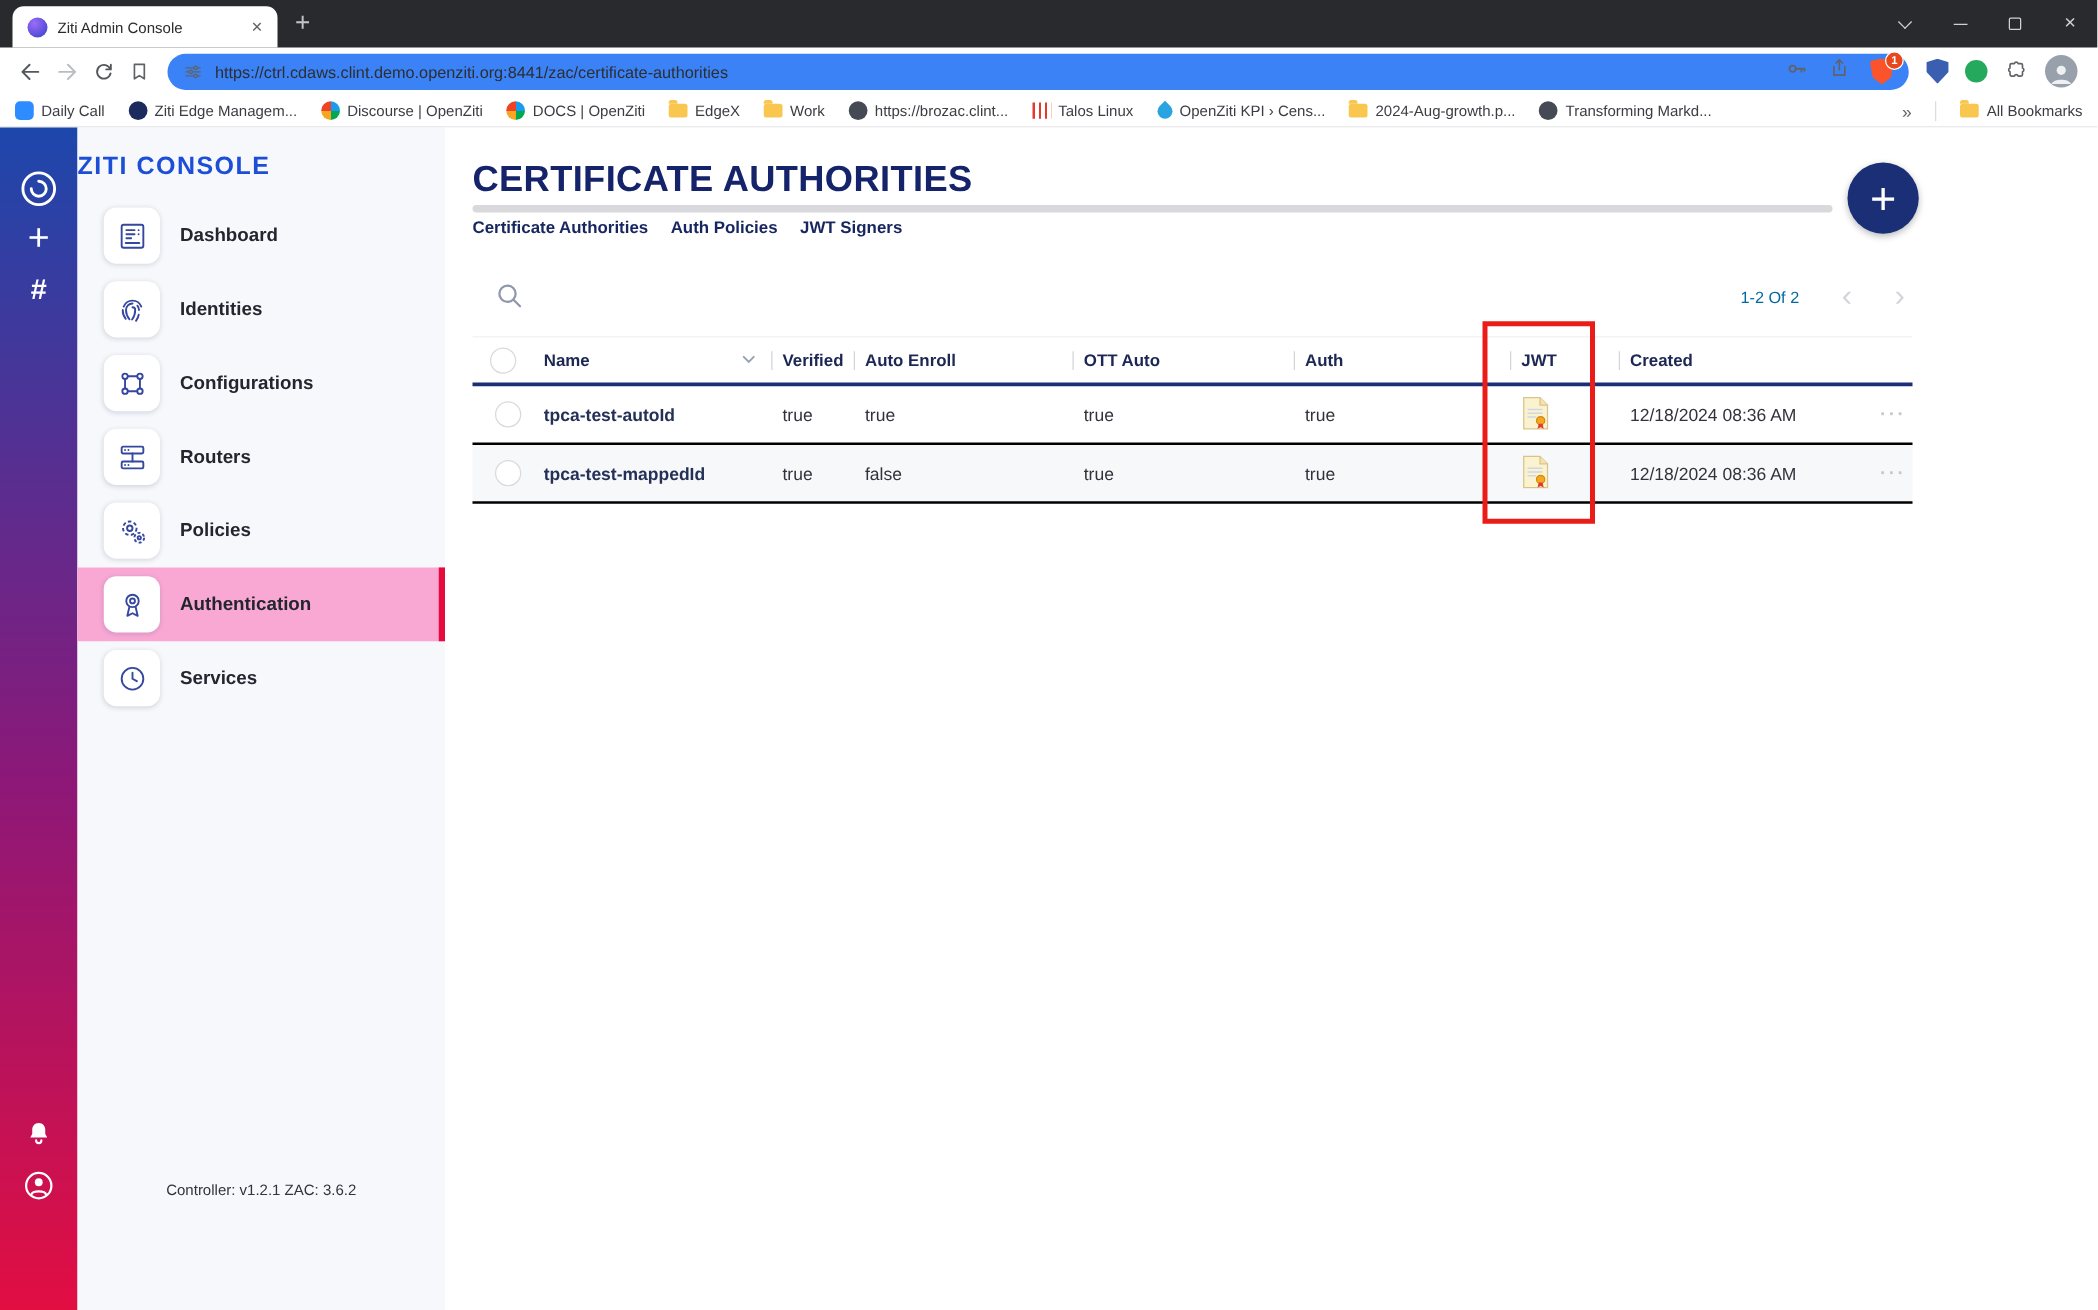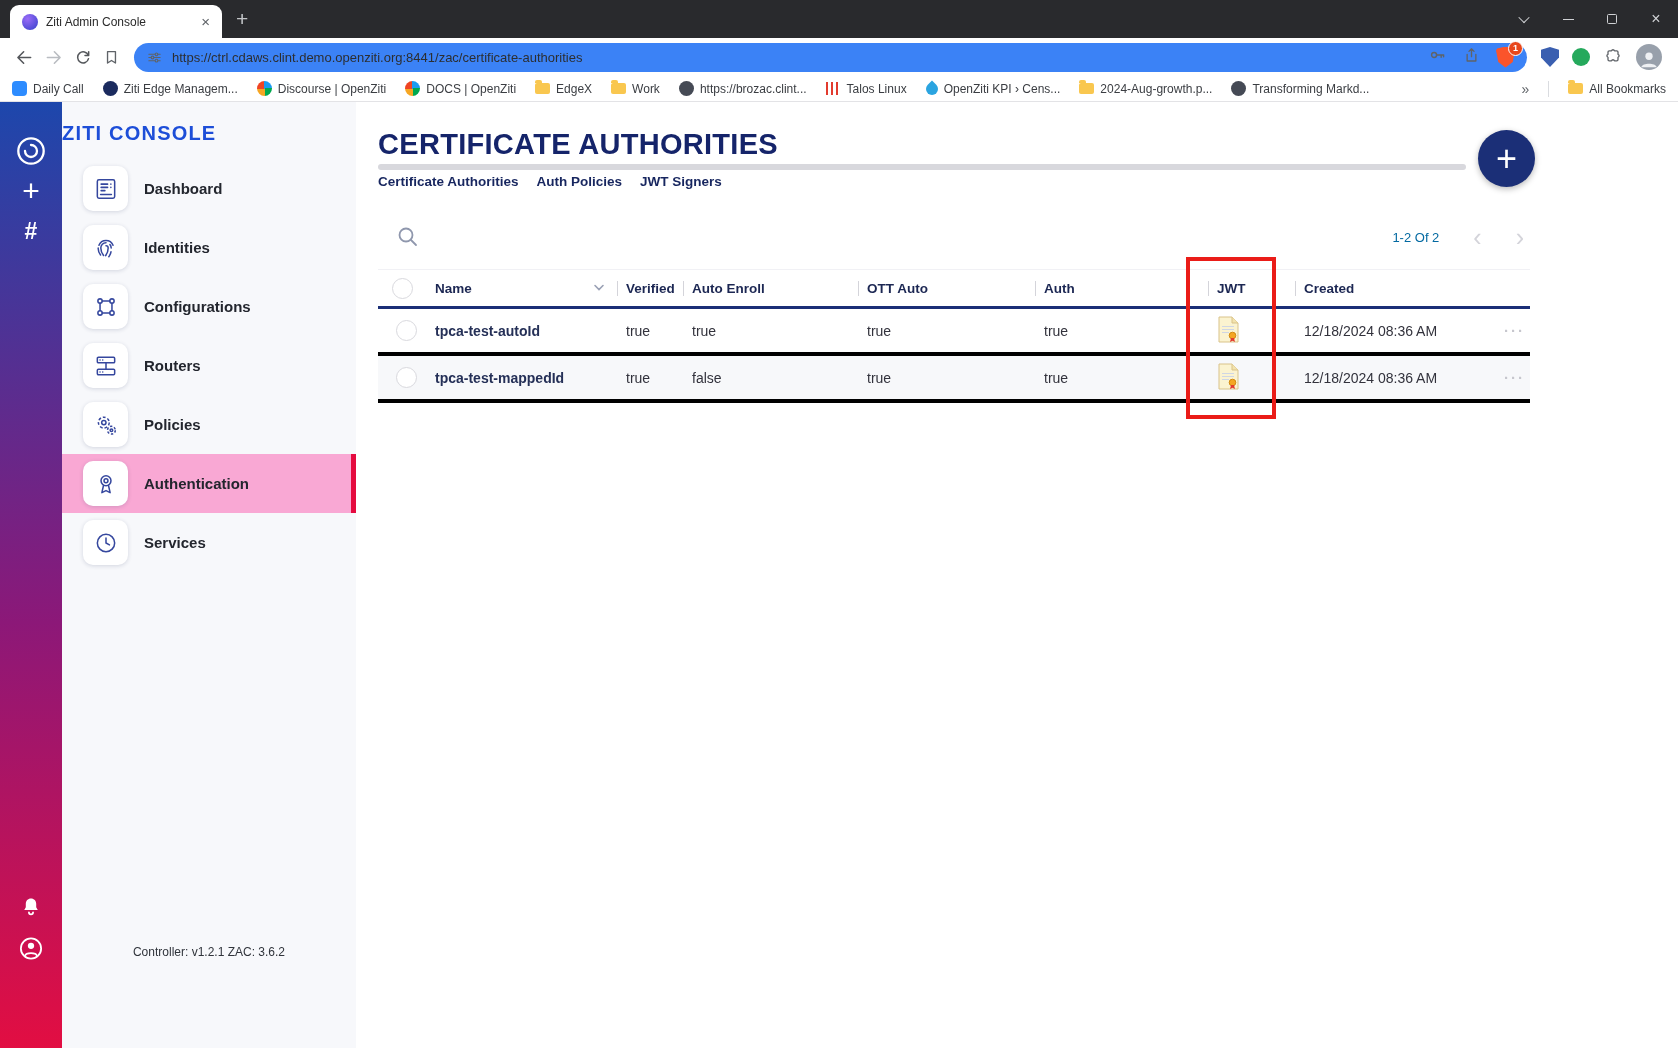--- a/index.html
+++ b/index.html
@@ -85,21 +85,21 @@
   .pg-chev { font-size:25px; color:#d4d4da; line-height:1; cursor:pointer; }
 
   .table { margin-top:13px; }
   .thead, .trow { display:grid; grid-template-columns:48px 191px 66px 175px 177px 173px 87px 195px 1fr; align-items:center; }
   .thead { height:40px; border-top:1px solid #f1f1f5; border-bottom:3px solid #1b2f77; font-size:13.5px; font-weight:700; color:#1c2753; }
   .th { display:flex; align-items:center; height:100%; }
   .th.sep::before { content:""; width:1px; height:15px; background:#d4d4da; margin-right:8px; flex:none; }
   .th-name { justify-content:space-between; padding-left:9px; padding-right:12px; }
   .th-check, .td-check { display:flex; justify-content:center; }
   .cbox { width:21px; height:21px; border:1px solid #d9d9de; border-radius:50%; background:#fff; cursor:pointer; }
-  .trow { height:47px; border-bottom:4px solid #000000; font-size:14px; color:#32323c; }
+  .trow { height:47px; border-bottom:2px solid #000000; font-size:14px; color:#32323c; }
   .trow.alt { background:#f7f8fa; }
   .td { padding-left:9px; }
   .td-name { font-weight:700; color:#253057; }
   .td-menu { text-align:center; color:#c6c6cd; font-size:15px; font-weight:bold; letter-spacing:2px; cursor:pointer; }
 
   
   .annotation-box { position:absolute; left:1186px; top:257px; width:90px; height:162px; border:4px solid #ea1c18; z-index:50; pointer-events:none; }
 </style>
 </head>
 <body>

